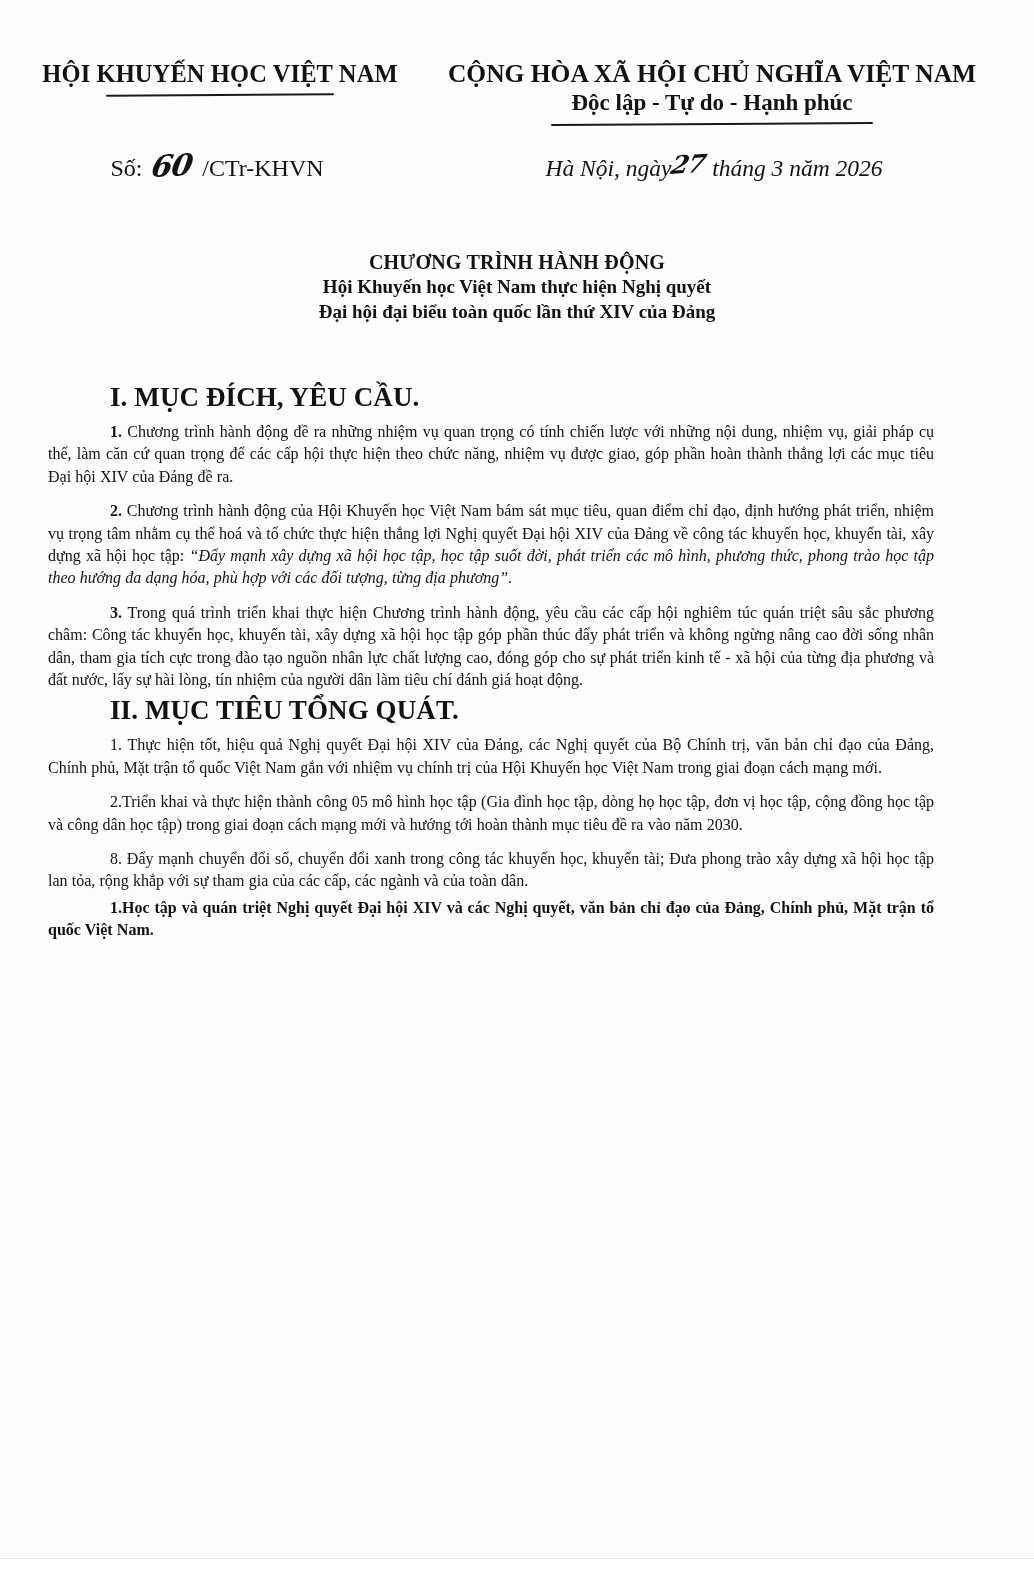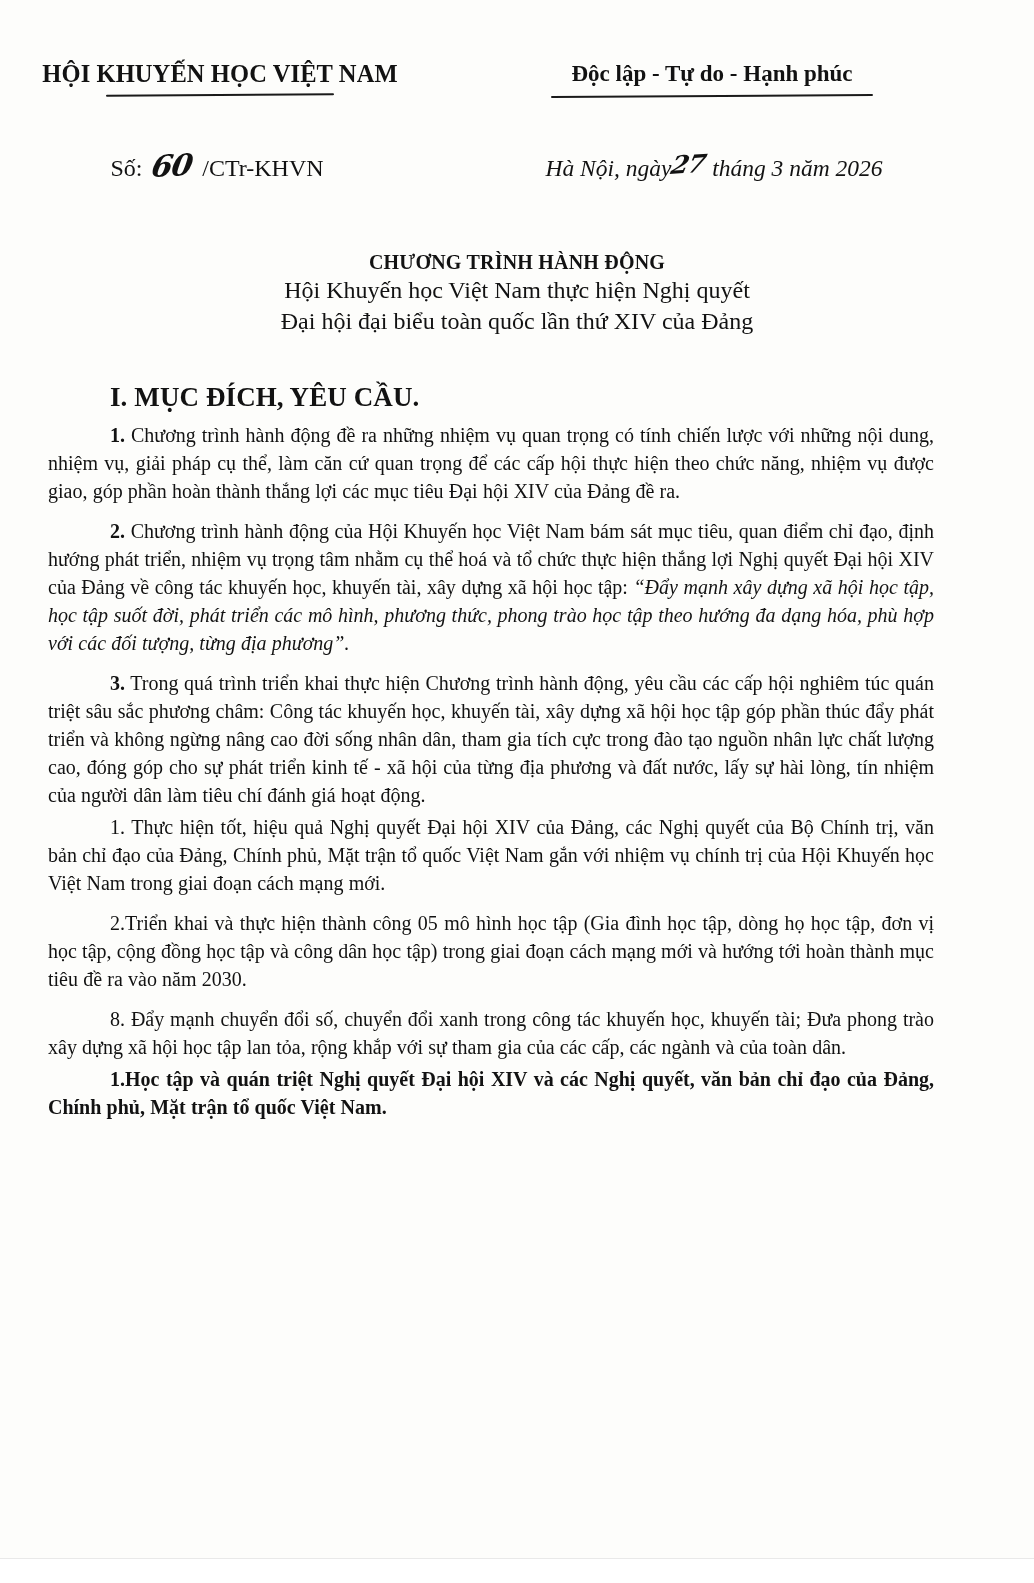--- a/index.html
+++ b/index.html
@@ -129,22 +129,22 @@
     width: 100%;
     text-align: center;
   }
   .title-main {
     font-size: 20px;
     font-weight: bold;
     line-height: 1.26;
     letter-spacing: 0.2px;
   }
   .title-sub {
-    font-size: 24px;
-    font-weight: normal;
+    font-size: 19px;
+    font-weight: bold;
     line-height: 1.3;
   }
 
   
   .body {
     position: absolute;
     top: 380px;
     left: 48px;
     width: 886px;
   }
@@ -152,21 +152,21 @@
     font-size: 27px;
     font-weight: bold;
     margin: 0 0 6px 0;
     padding-left: 62px;
     line-height: 1.3;
     letter-spacing: 0.1px;
   }
   .sec-ii { padding-left: 60px; margin-top: 14px; }
   .sec-iii { padding-left: 58px; margin-top: 12px; }
   p.para {
-    font-size: 20px;
+    font-size: 16px;
     line-height: 1.40;
     margin: 4px 0 2px 0;
     text-align: justify;
     text-justify: inter-word;
     text-indent: 62px;
     word-spacing: 0.2px;
   }
   p.para .lead { font-weight: bold; }
   p.para .quote { font-style: italic; }
   p.bold-para {
@@ -178,20 +178,21 @@
 <body>
 
 <div class="page">
 
   <div class="header">
     <div class="hdr-left">
       <div class="org-name">HỘI KHUYẾN HỌC VIỆT NAM</div>
       <div class="rule rule-left"></div>
     </div>
     <div class="hdr-right">
+      <div class="nation-name">CỘNG HÒA XÃ HỘI CHỦ NGHĨA VIỆT NAM</div>
       <div class="motto">Độc lập - Tự do - Hạnh phúc</div>
       <div class="rule rule-right"></div>
     </div>
   </div>
 
   <div class="meta-row">
     <div class="meta-left">
       <span>Số:</span>
       <span class="handwritten">60</span>
       <span>/CTr-KHVN</span>
@@ -215,20 +216,21 @@
     <p class="para"><span class="lead">1.</span><span> Chương trình hành động đề ra những nhiệm vụ quan trọng có tính chiến lược với những nội dung, nhiệm vụ, giải pháp cụ thể, làm căn cứ quan trọng để các cấp hội thực hiện theo chức năng, nhiệm vụ được giao, góp phần hoàn thành thắng lợi các mục tiêu Đại hội XIV của Đảng đề ra.</span></p>
 
     <div class="gap-sm"></div>
 
     <p class="para"><span class="lead">2.</span><span> Chương trình hành động của Hội Khuyến học Việt Nam bám sát mục tiêu, quan điểm chỉ đạo, định hướng phát triển, nhiệm vụ trọng tâm nhằm cụ thể hoá và tổ chức thực hiện thắng lợi Nghị quyết Đại hội XIV của Đảng về công tác khuyến học, khuyến tài, xây dựng xã hội học tập: </span><span class="quote">“Đẩy mạnh xây dựng xã hội học tập, học tập suốt đời, phát triển các mô hình, phương thức, phong trào học tập theo hướng đa dạng hóa, phù hợp với các đối tượng, từng địa phương”.</span></p>
 
     <div class="gap-sm"></div>
 
     <p class="para"><span class="lead">3.</span><span> Trong quá trình triển khai thực hiện Chương trình hành động, yêu cầu các cấp hội nghiêm túc quán triệt sâu sắc phương châm: Công tác khuyến học, khuyến tài, xây dựng xã hội học tập góp phần thúc đẩy phát triển và không ngừng nâng cao đời sống nhân dân, tham gia tích cực trong đào tạo nguồn nhân lực chất lượng cao, đóng góp cho sự phát triển kinh tế - xã hội của từng địa phương và đất nước, lấy sự hài lòng, tín nhiệm của người dân làm tiêu chí đánh giá hoạt động.</span></p>
 
+    <h2 class="section sec-ii">II. MỤC TIÊU TỔNG QUÁT.</h2>
 
     <p class="para">1. Thực hiện tốt, hiệu quả Nghị quyết Đại hội XIV của Đảng, các Nghị quyết của Bộ Chính trị, văn bản chỉ đạo của Đảng, Chính phủ, Mặt trận tổ quốc Việt Nam gắn với nhiệm vụ chính trị của Hội Khuyến học Việt Nam trong giai đoạn cách mạng mới.</p>
 
     <div class="gap-sm"></div>
 
     <p class="para">2.Triển khai và thực hiện thành công 05 mô hình học tập (Gia đình học tập, dòng họ học tập, đơn vị học tập, cộng đồng học tập và công dân học tập) trong giai đoạn cách mạng mới và hướng tới hoàn thành mục tiêu đề ra vào năm 2030.</p>
 
     <div class="gap-sm"></div>
 
     <p class="para">8. Đẩy mạnh chuyển đổi số, chuyển đổi xanh trong công tác khuyến học, khuyến tài; Đưa phong trào xây dựng xã hội học tập lan tỏa, rộng khắp với sự tham gia của các cấp, các ngành và của toàn dân.</p>

